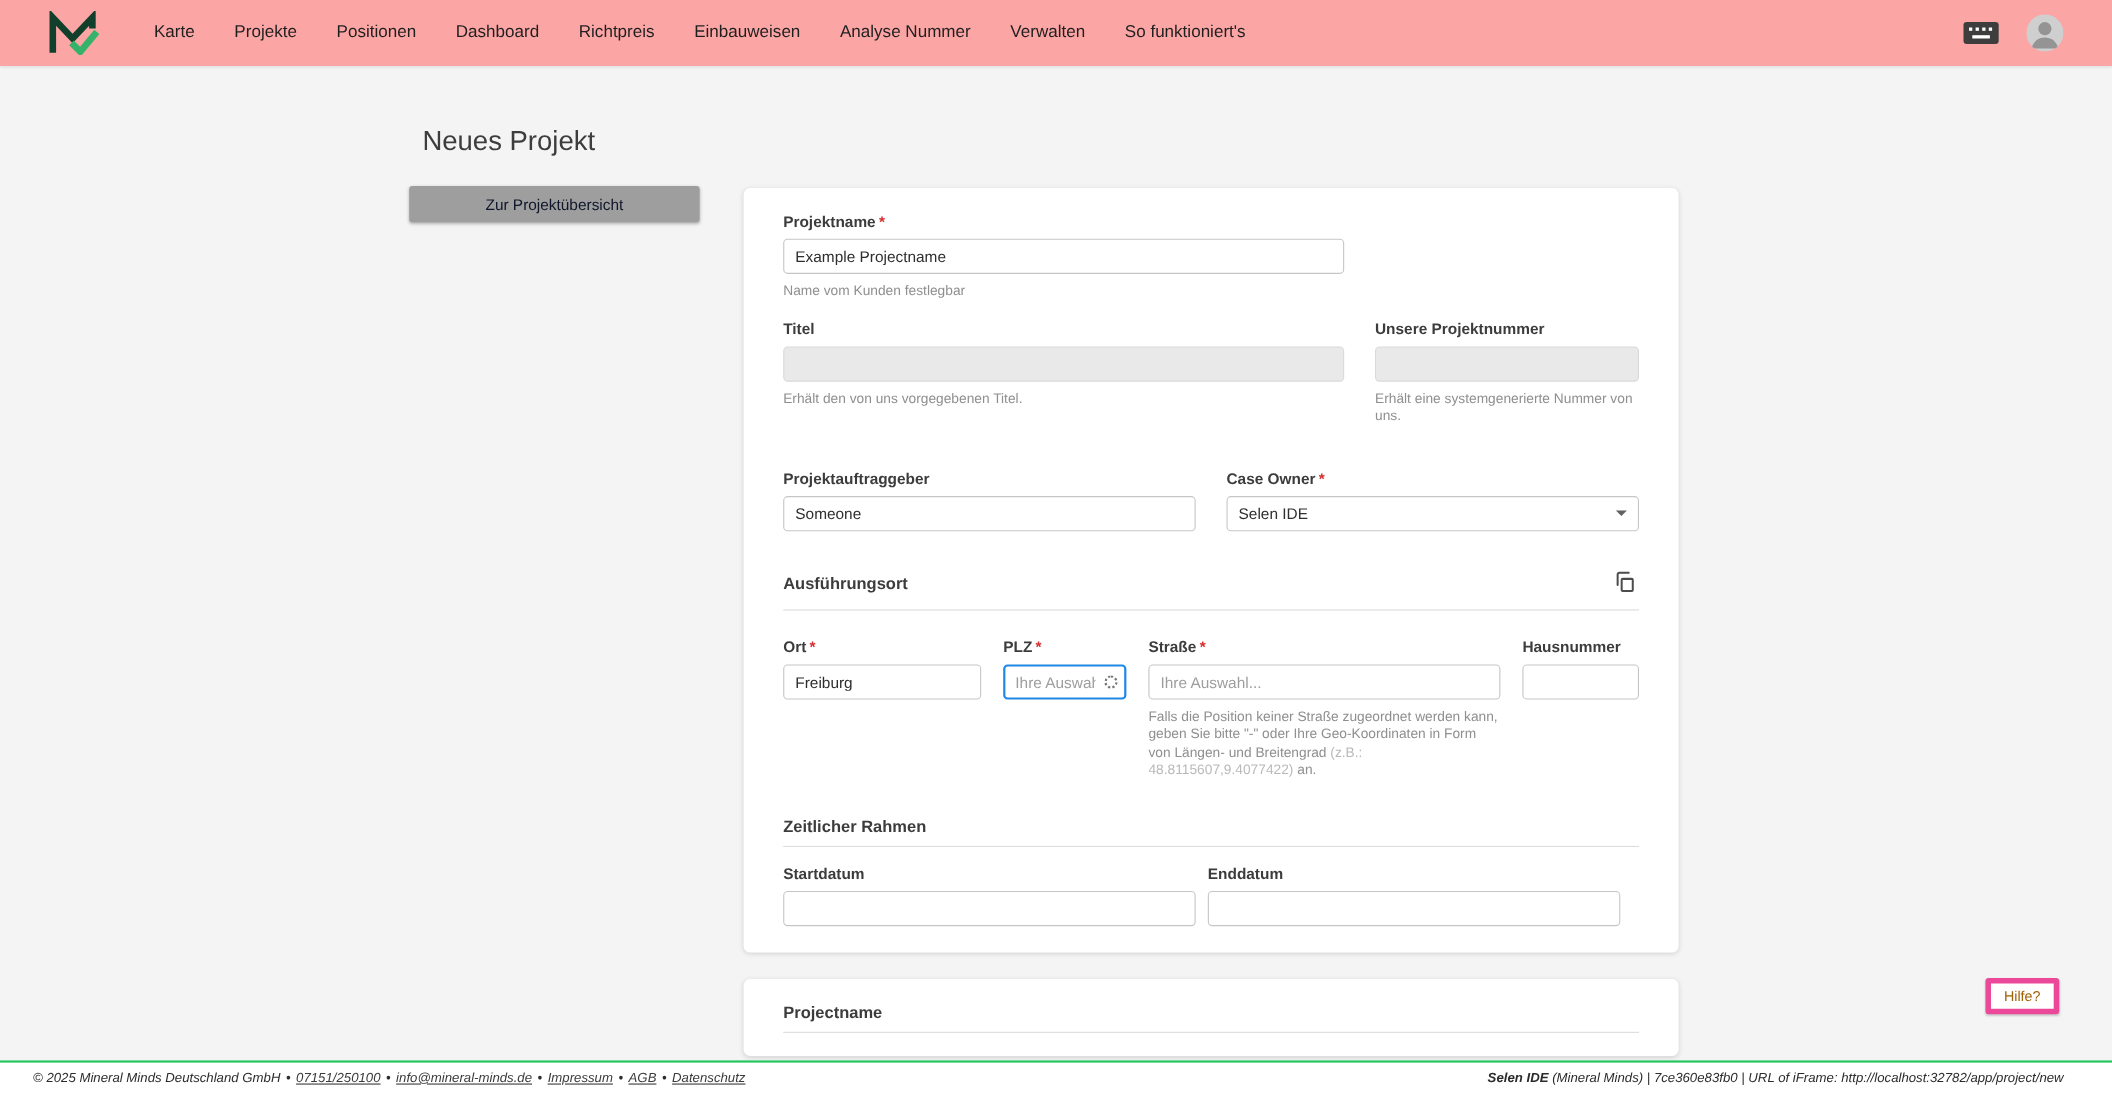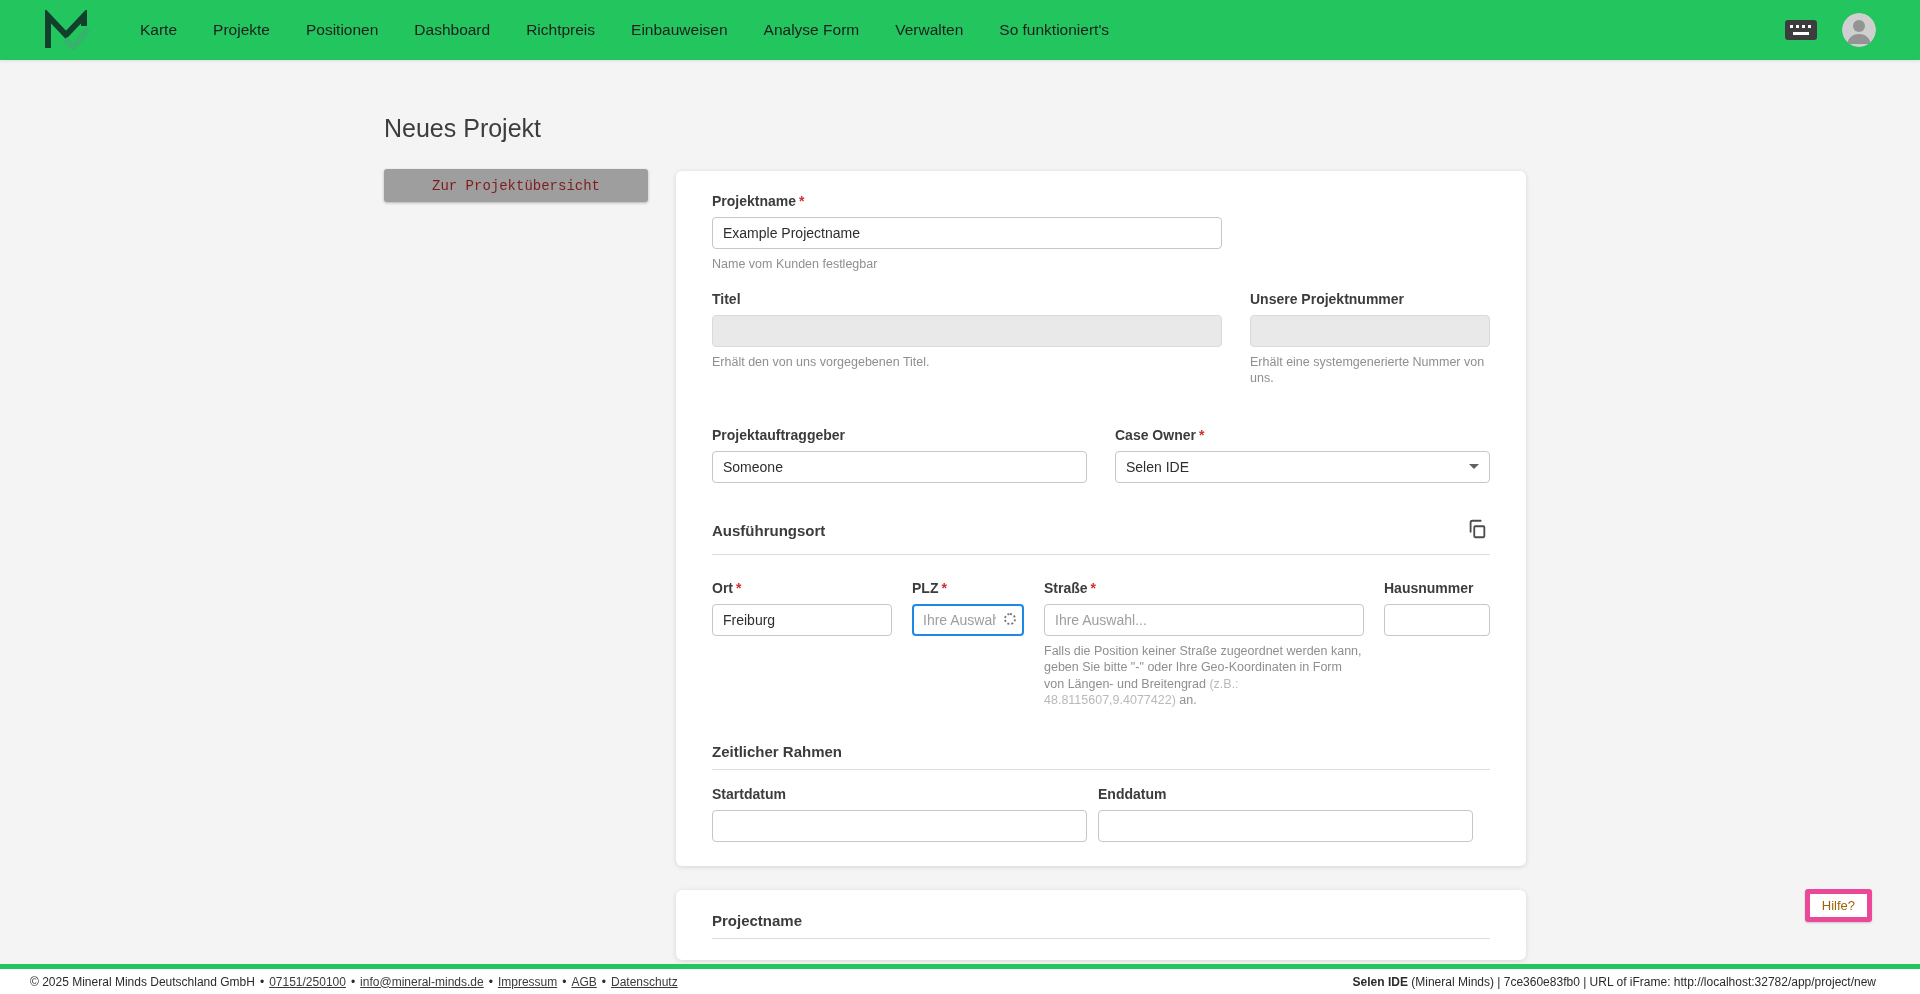--- a/index.html
+++ b/index.html
@@ -8,21 +8,21 @@
     font-family: "Liberation Sans", sans-serif;
     background: #f4f4f4;
     position: relative;
     overflow: hidden;
     color: #2e2e2e;
   }
 
   
   .navbar {
     position: absolute; top: 0; left: 0; right: 0; height: 60px;
-    background: #22c55e;
+    background: #fca5a5;
     display: flex; align-items: center;
     padding: 0 44px;
     box-shadow: 0 1px 3px rgba(0,0,0,0.10);
     z-index: 20;
   }
   .logo { width: 46px; height: 40px; margin-right: 50px; flex: 0 0 auto; }
   .nav-items { display: flex; align-items: center; gap: 36px; }
   .nav-item {
     font-size: 15.5px; color: #1f1f1f; text-decoration: none; cursor: pointer;
     white-space: nowrap;
@@ -30,25 +30,25 @@
   .nav-right { margin-left: auto; display: flex; align-items: center; gap: 24px; }
   .kbd-icon { display: inline-flex; cursor: pointer; }
   .avatar { width: 34px; height: 34px; border-radius: 50%; overflow: hidden; cursor: pointer; }
 
   
   .page-title {
     position: absolute; left: 384px; top: 114px;
     font-size: 25px; font-weight: 500; color: #3d3d3d;
   }
   .back-btn {
-    position: absolute; left: 384px; top: 169px;
+    position: absolute; left: 372px; top: 169px;
     width: 264px; height: 33px;
-    background: #9e9e9e; color: #7f1d1d;
+    background: #9e9e9e; color: #0f172a;
     border: none; border-radius: 3px;
-    font-family: Liberation Mono, monospace;
+    font-family: Liberation Sans, sans-serif;
     font-size: 14px;
     display: flex; align-items: center; justify-content: center;
     box-shadow: 0 1px 3px rgba(0,0,0,0.28);
     cursor: pointer;
   }
 
   
   .card {
     position: absolute; left: 676px; width: 850px;
     background: #ffffff; border-radius: 6px;
@@ -115,24 +115,24 @@
     background: #ffffff; border: 5px solid #ec4899; border-radius: 3px;
     padding: 4px 12px; font-size: 13px; color: #a16207;
     font-family: "Liberation Sans", sans-serif;
     box-shadow: 0 1px 2px rgba(0,0,0,0.18); cursor: pointer;
     z-index: 30;
   }
 
   
   .footer {
     position: absolute; left: 0; right: 0; bottom: 0; height: 30px;
-    background: #ffffff; border-top: 5px solid #22c55e;
+    background: #ffffff; border-top: 2px solid #22c55e;
     display: flex; align-items: center; justify-content: space-between;
     padding: 0 44px 0 30px;
-    font-size: 12px; color: #2b2b2b; z-index: 25;
+    font-size: 12px; color: #2b2b2b; z-index: 25; font-style: italic;
   }
   .footer-left { display: flex; align-items: center; gap: 5px; white-space: nowrap; }
   .footer-link { text-decoration: underline; color: #3a3a3a; cursor: pointer; }
   .sep { color: #2b2b2b; }
   .footer-right { white-space: nowrap; }
   .footer-right .bold { font-weight: 700; }
 </style>
 </head>
 <body>
 
@@ -143,21 +143,21 @@
       <polyline points="21,29 29,37 44,19" fill="none" stroke="#35b36b" stroke-width="6" stroke-linejoin="miter"></polyline>
     </svg>
   </span>
   <nav class="nav-items">
     <a class="nav-item">Karte</a>
     <a class="nav-item">Projekte</a>
     <a class="nav-item">Positionen</a>
     <a class="nav-item">Dashboard</a>
     <a class="nav-item">Richtpreis</a>
     <a class="nav-item">Einbauweisen</a>
-    <a class="nav-item">Analyse Form</a>
+    <a class="nav-item">Analyse Nummer</a>
     <a class="nav-item">Verwalten</a>
     <a class="nav-item">So funktioniert's</a>
   </nav>
   <div class="nav-right">
     <span class="kbd-icon">
       <svg width="34" height="22" viewBox="0 0 34 22">
         <rect x="1" y="1" width="32" height="20" rx="3" fill="#3d3d3d"></rect>
         <g fill="#ffffff">
           <rect x="6" y="6" width="3" height="3"></rect>
             <rect x="12" y="6" width="3" height="3"></rect>

